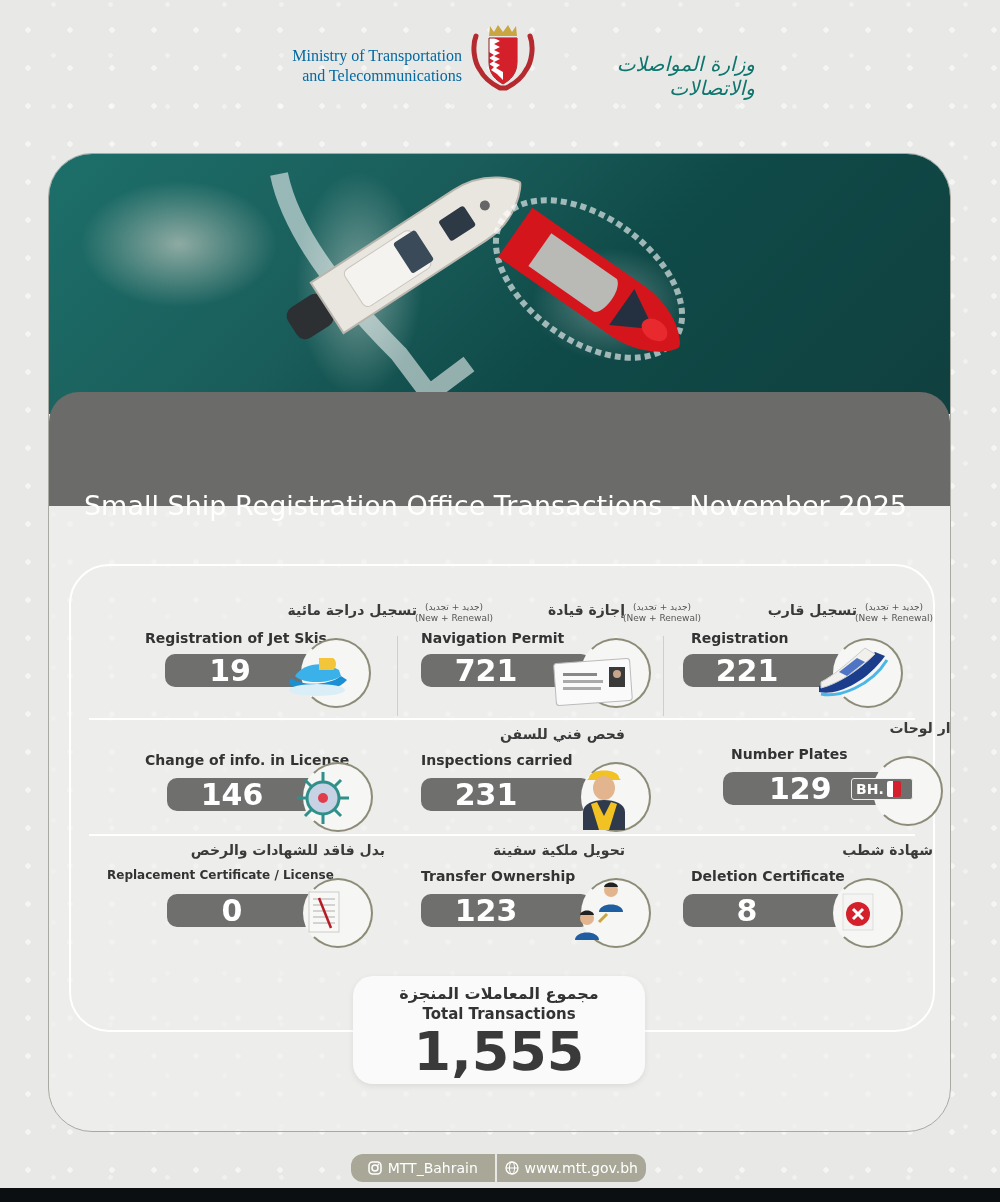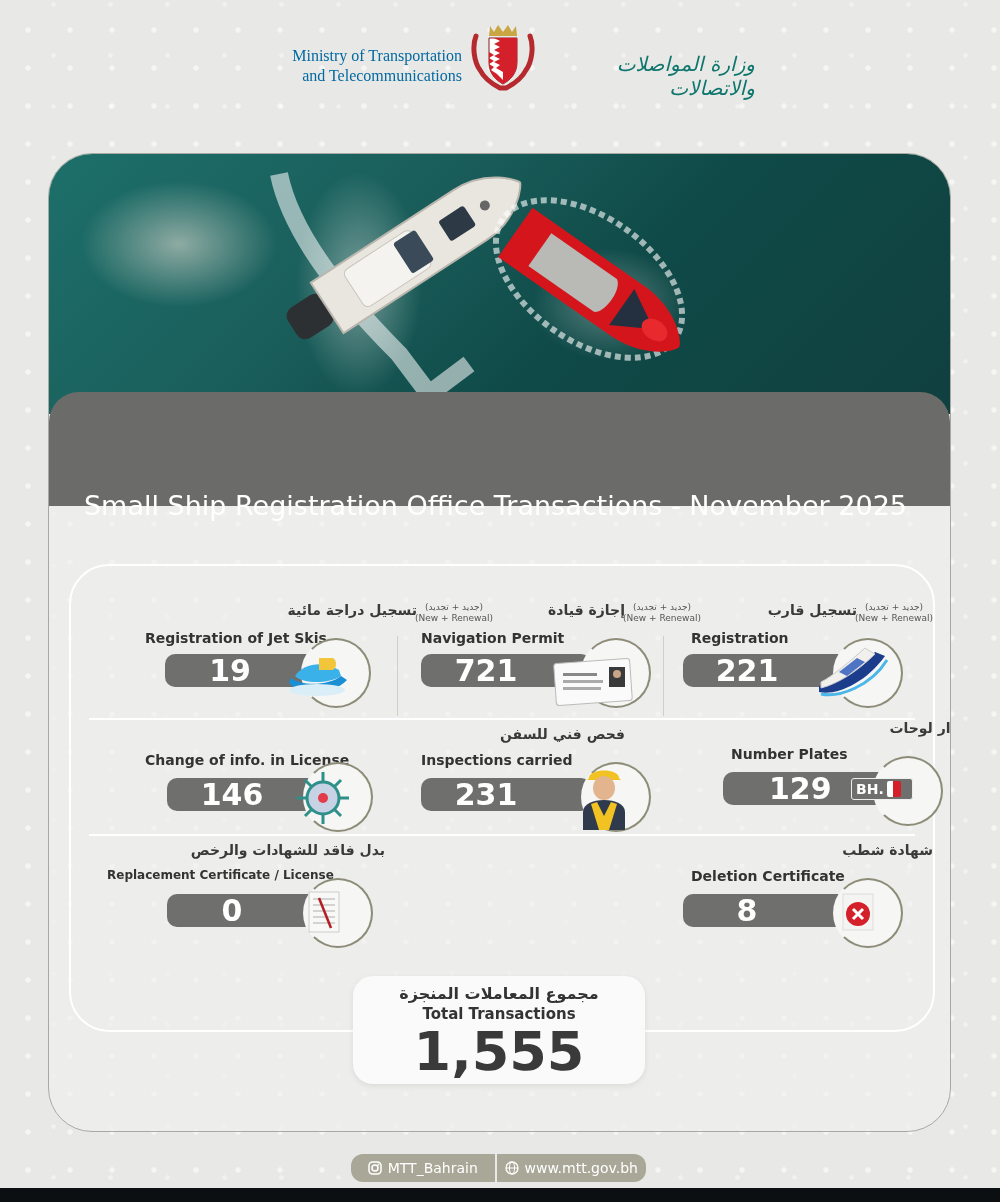--- a/index.html
+++ b/index.html
@@ -301,20 +301,35 @@
             <line x1="6" y1="9" x2="28" y2="9"></line>
             <line x1="6" y1="15" x2="28" y2="15"></line>
             <line x1="6" y1="21" x2="28" y2="21"></line>
             <line x1="6" y1="27" x2="28" y2="27"></line>
             <line x1="6" y1="33" x2="28" y2="33"></line>
           </g>
         <line x1="12" y1="8" x2="24" y2="38" stroke="#b31e24" stroke-width="2.5"></line>
       </svg>
     </div>
 
+    <div class="stat" style="left:350px; top:276px;">
+      <div class="lbl-ar" style="right:66px">تحويل ملكية سفينة</div>
+      <div class="lbl-en" style="top:26px">Transfer Ownership</div>
+      <div class="pill" style="width:170px;">123</div>
+      <div class="ring" style="left:160px"></div>
+      <svg class="ico" style="left:150px; top:36px; width:60px; height:70px" viewBox="0 0 60 70">
+        <circle cx="40" cy="12" r="7" fill="#e3b58e"></circle>
+          <path d="M33 9 C34 3 46 3 47 9" fill="#222"></path>
+        <path d="M28 34 C28 24 52 24 52 34 Z" fill="#1f5fa1"></path>
+        <circle cx="16" cy="40" r="7" fill="#e3b58e"></circle>
+          <path d="M9 37 C10 31 22 31 23 37" fill="#222"></path>
+        <path d="M4 62 C4 52 28 52 28 62 Z" fill="#1f5fa1"></path>
+        <path d="M28 44 L36 36" stroke="#c9a642" stroke-width="3"></path>
+      </svg>
+    </div>
 
     <div class="stat" style="left:612px; top:276px;">
       <div class="lbl-ar" style="right:20px">شهادة شطب</div>
       <div class="lbl-en" style="left:8px; top:26px">Deletion Certificate</div>
       <div class="pill" style="width:168px;">8</div>
       <div class="ring" style="left:150px"></div>
       <svg class="ico" style="left:158px; top:50px; width:34px; height:40px" viewBox="0 0 34 40">
         <rect x="2" y="2" width="30" height="36" fill="#f4f4f2" stroke="#ddd"></rect>
         <circle cx="17" cy="22" r="12" fill="#d3202a"></circle>
         <path d="M12 17 L22 27 M22 17 L12 27" stroke="#fff" stroke-width="3"></path>

